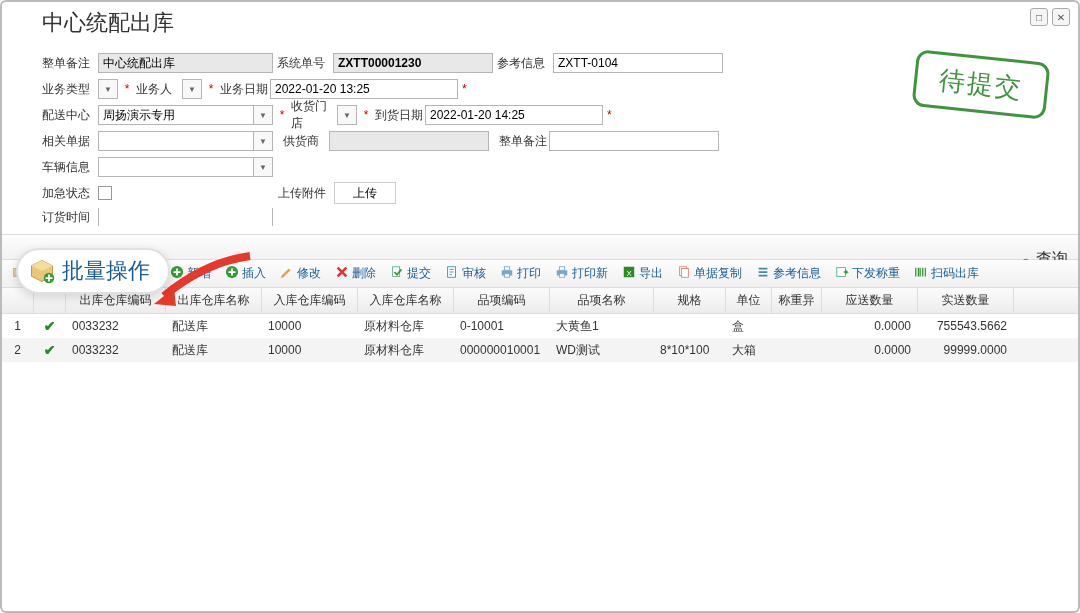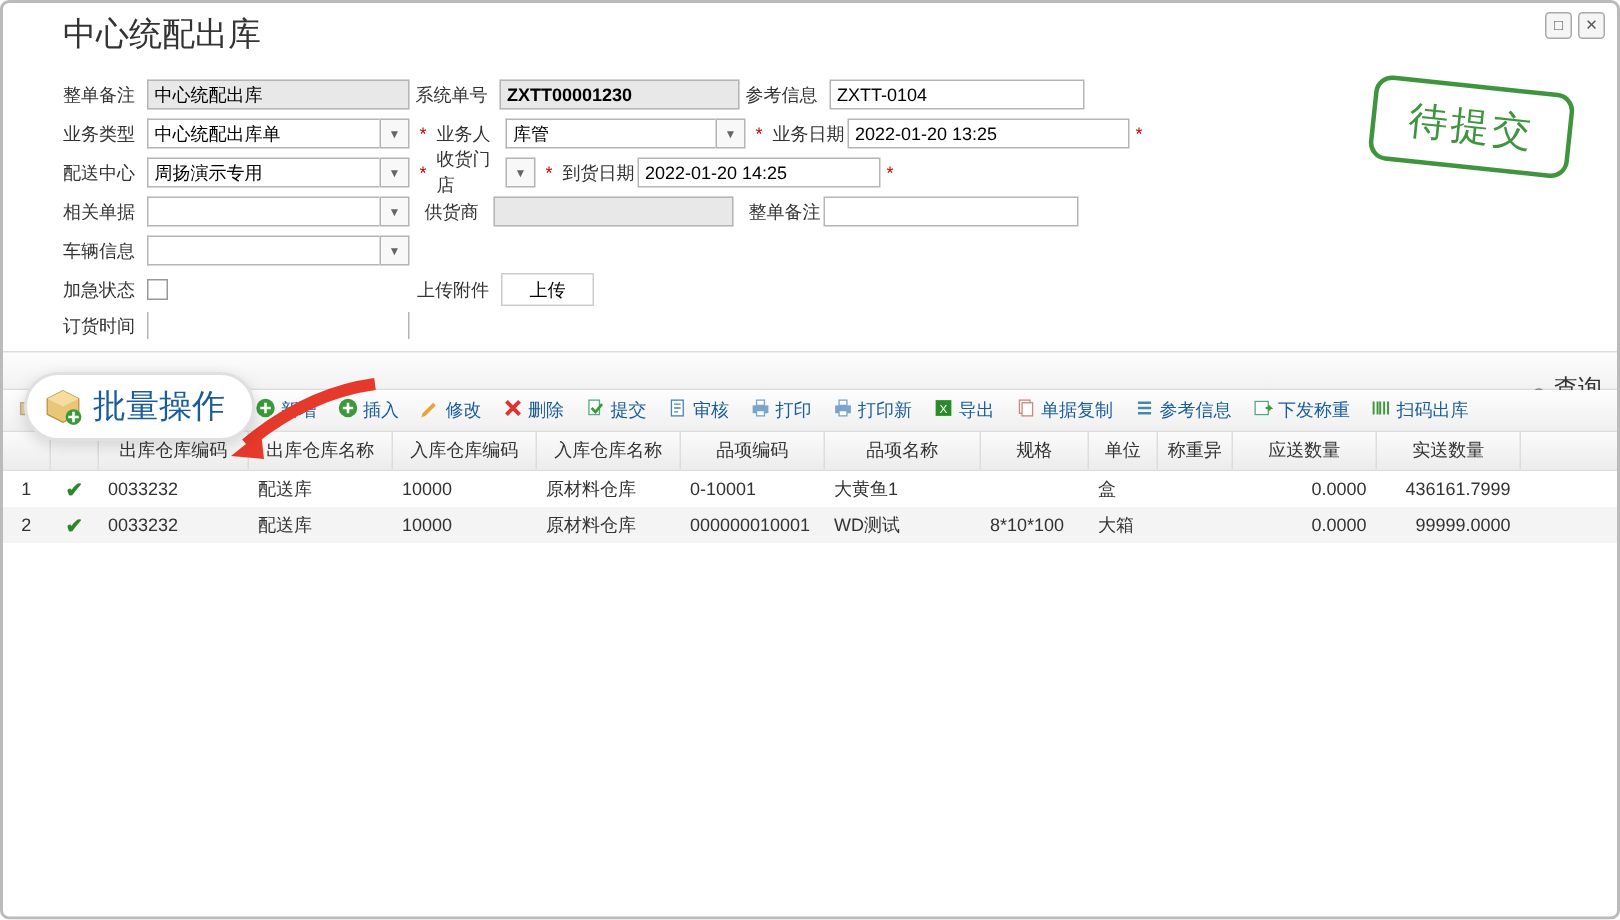--- a/index.html
+++ b/index.html
@@ -69,27 +69,25 @@
       <input class="inp ro" style="width: 175px;" readonly="" value="中心统配出库">
       <span class="lbl" style="margin-left:4px">系统单号</span>
       <input class="inp ro" style="width: 160px; font-weight: bold;" readonly="" value="ZXTT00001230">
       <span class="lbl" style="margin-left:4px">参考信息</span>
       <input class="inp" style="width: 170px;" value="ZXTT-0104">
     </div>
 
     <div class="form-row">
       <span class="lbl">业务类型</span>
       <div class="combo">
-          <input class="inp" style="width: 155px;" value="中心统配出库单">
           <div class="combo-btn">▼</div>
         </div>
       <span class="req req-sp">*</span>
       <span class="lbl" style="width:46px">业务人</span>
       <div class="combo">
-          <input class="inp" style="width: 140px;" value="库管">
           <div class="combo-btn">▼</div>
         </div>
       <span class="req req-sp">*</span>
       <span class="lbl" style="width:50px">业务日期</span>
       <input class="inp" style="width: 188px;" value="2022-01-20 13:25">
       <span class="req">*</span>
     </div>
 
     <div class="form-row">
       <span class="lbl">配送中心</span>
@@ -97,21 +95,21 @@
           <input class="inp" style="width: 155px;" value="周扬演示专用">
           <div class="combo-btn">▼</div>
         </div>
       <span class="req req-sp">*</span>
       <span class="lbl" style="width:46px">收货门店</span>
       <div class="combo">
           <div class="combo-btn">▼</div>
         </div>
       <span class="req req-sp">*</span>
       <span class="lbl" style="width:50px">到货日期</span>
-      <input class="inp" style="width: 162px;" value="2022-01-20 14:25">
+      <input class="inp" style="width: 178px;" value="2022-01-20 14:25">
       <span class="req">*</span>
     </div>
 
     <div class="form-row">
       <span class="lbl">相关单据</span>
       <div class="combo">
           <input class="inp" style="width: 155px;" value="">
           <div class="combo-btn">▼</div>
         </div>
       <span class="req-sp"></span>
@@ -287,21 +285,21 @@
           <div class="gc c2">0033232</div>
           <div class="gc c3">配送库</div>
           <div class="gc c4">10000</div>
           <div class="gc c5">原材料仓库</div>
           <div class="gc c6">0-10001</div>
           <div class="gc c7">大黄鱼1</div>
           <div class="gc c8"></div>
           <div class="gc c9">盒</div>
           <div class="gc c10"></div>
           <div class="gc c11 num">0.0000</div>
-          <div class="gc c12 num">436161.7999</div>
+          <div class="gc c12 num">755543.5662</div>
         </div>
         <div class="grid-row alt">
           <div class="gc c0 ctr">2</div>
           <div class="gc c1 ctr">
             <span class="check-ico">✔</span>
           </div>
           <div class="gc c2">0033232</div>
           <div class="gc c3">配送库</div>
           <div class="gc c4">10000</div>
           <div class="gc c5">原材料仓库</div>

